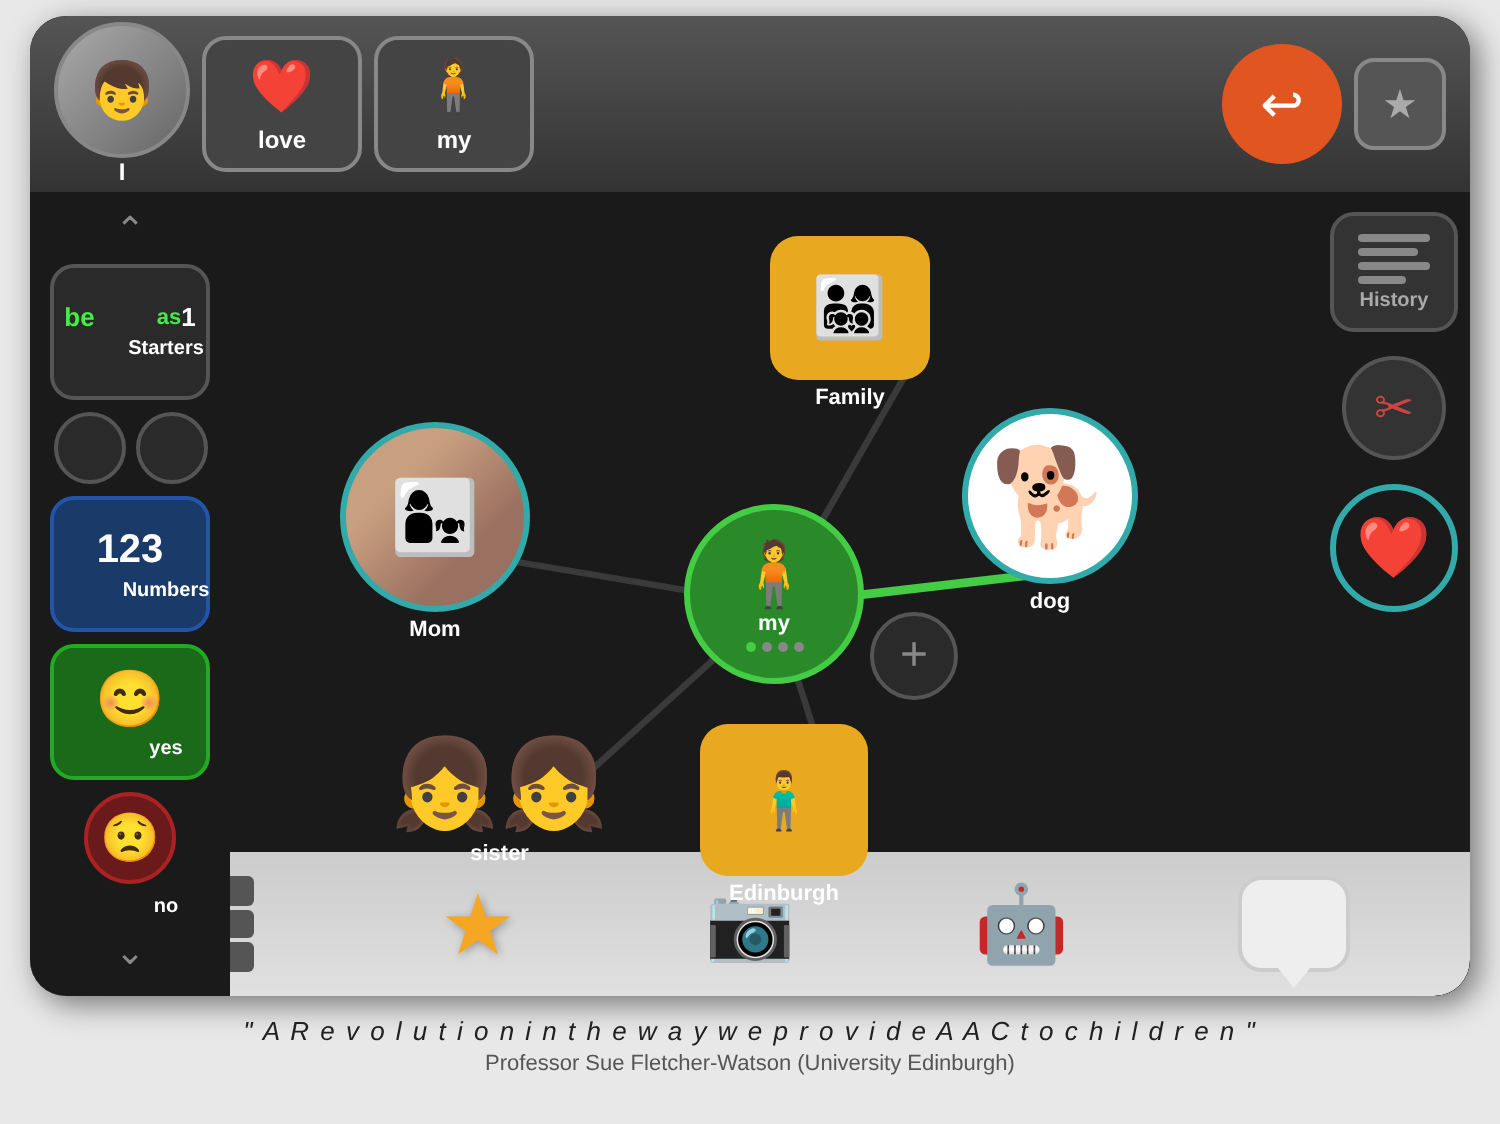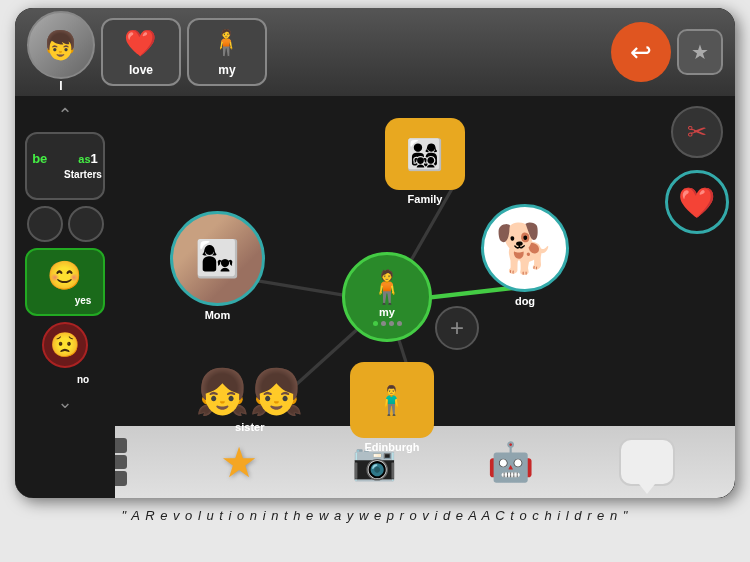--- a/index.html
+++ b/index.html
@@ -580,20 +580,24 @@
           <span class="one-text">1</span>
         </div>
         <span class="sidebar-label">Starters</span>
       </div>
 
       <div class="sidebar-row">
         <div class="small-circle"></div>
         <div class="small-circle"></div>
       </div>
 
+      <div class="sidebar-item sidebar-numbers">
+        <span class="numbers-display">123</span>
+        <span class="sidebar-label">Numbers</span>
+      </div>
 
       <div class="sidebar-item sidebar-yes">
         <span class="yes-face">😊</span>
         <span class="sidebar-label">yes</span>
       </div>
 
       <div class="no-circle">
         <span class="no-face">😟</span>
       </div>
       <span class="sidebar-label" style="color:#fff; font-size:10px; font-weight:bold;">no</span>
@@ -659,20 +663,29 @@
       </div>
 
       <div class="plus-node" style="position:absolute; top:210px; left:320px;">
         <span>+</span>
       </div>
 
     </div>
 
     <div class="right-sidebar">
 
+      <div class="history-button">
+        <div class="history-lines">
+          <div class="history-line" style="width:36px;"></div>
+          <div class="history-line" style="width:30px;"></div>
+          <div class="history-line" style="width:36px;"></div>
+          <div class="history-line" style="width:24px;"></div>
+        </div>
+        <span style="color:#aaa; font-size:10px; font-weight:bold;">History</span>
+      </div>
 
       <div class="scissors-button">
         <span style="font-size:24px; color:#cc4444;">✂</span>
       </div>
 
       <div class="love-node">
         <span>❤️</span>
       </div>
     </div>
 
@@ -708,13 +721,14 @@
 
     <div class="toolbar-btn">
       <div class="speech-bubble"></div>
     </div>
   </div>
 
 </div>
 
 <div class="footer">
   <div class="footer-quote">" A  R e v o l u t i o n  i n  t h e  w a y  w e  p r o v i d e  A A C  t o  c h i l d r e n "</div>
+  <div class="footer-author">Professor Sue Fletcher-Watson  (University Edinburgh)</div>
 </div>
 
 </body></html>

